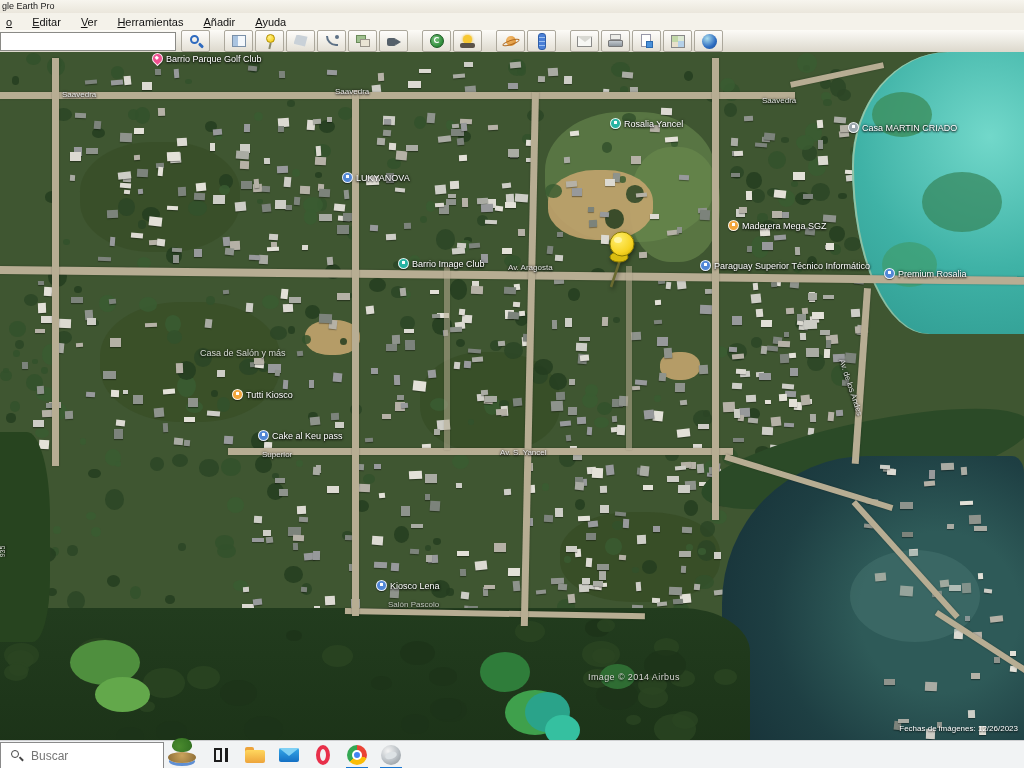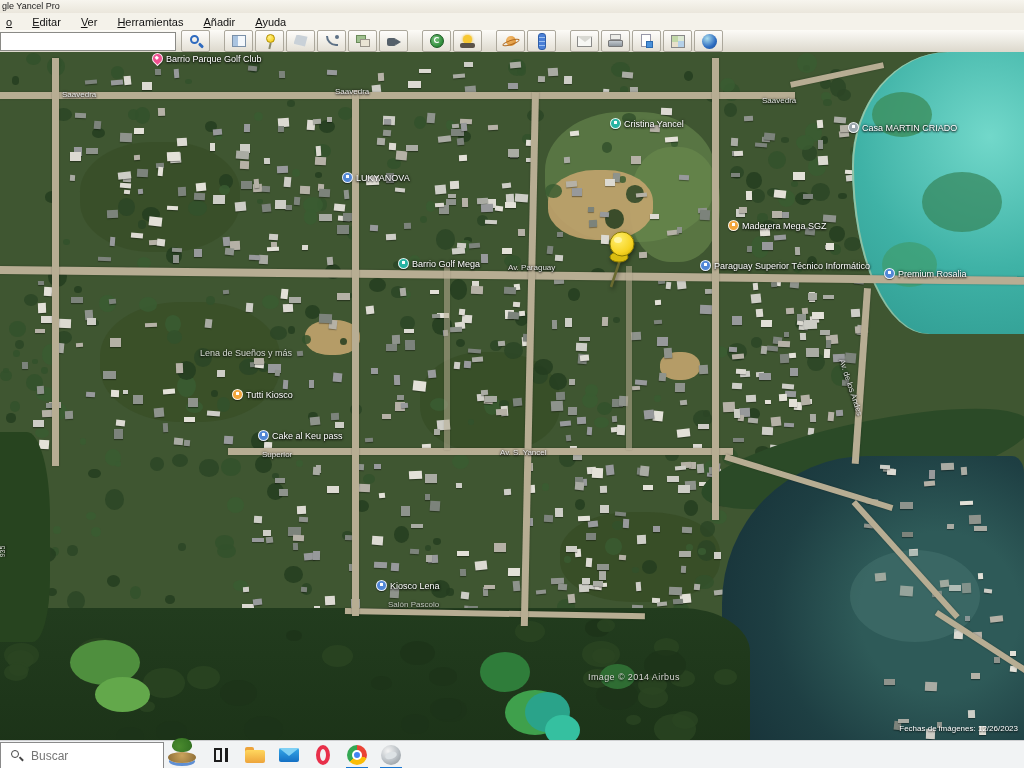--- a/index.html
+++ b/index.html
@@ -104,21 +104,21 @@
   .ti-chrome::after{left:7px;top:7px;width:10px;height:10px;border-radius:50%;background:#4285f4;border:2px solid #fff;}
   .ti-google-earth::before{left:2px;top:2px;width:20px;height:20px;border-radius:50%;background:radial-gradient(circle at 35% 30%,#f4f4f4,#b9bfc4 55%,#878e93);}
   .ti-google-earth::after{left:6px;top:9px;width:12px;height:7px;background:#dde2e5;border-radius:50%;transform:rotate(-18deg);}
 </style>
 </head>
 <body>
 
 <div id="win">
 
   <div id="titlebar">
-    <span>gle Yancel Pro</span>
+    <span>gle Earth Pro</span>
   </div>
 
   <div id="menubar">
       <div class="menu-item"><u>o</u></div>
       <div class="menu-item"><u>E</u>ditar</div>
       <div class="menu-item"><u>V</u>er</div>
       <div class="menu-item"><u>H</u>erramientas</div>
       <div class="menu-item"><u>A</u>ñadir</div>
       <div class="menu-item"><u>A</u>yuda</div>
     </div>
@@ -1165,51 +1165,51 @@
         <span class="txt">Saavedra</span>
       </div>
       <div class="map-label street" style="left: 335px; top: 35px;">
         <span class="txt">Saavedra</span>
       </div>
       <div class="map-label street" style="left: 762px; top: 44px;">
         <span class="txt">Saavedra</span>
       </div>
       <div class="map-label place" style="left: 610px; top: 66px;">
         <span class="licon dot-teal"></span>
-        <span class="txt">Cristina Yancel</span>
+        <span class="txt">Rosalia Yancel</span>
       </div>
       <div class="map-label place" style="left: 848px; top: 70px;">
         <span class="licon dot-grey"></span>
         <span class="txt">Casa MARTIN CRIADO</span>
       </div>
       <div class="map-label place" style="left: 342px; top: 120px;">
         <span class="licon dot-blue"></span>
         <span class="txt">LUKYANOVA</span>
       </div>
       <div class="map-label place" style="left: 728px; top: 168px;">
         <span class="licon dot-orange"></span>
         <span class="txt">Maderera Mega SGZ</span>
       </div>
       <div class="map-label place" style="left: 398px; top: 206px;">
         <span class="licon dot-teal"></span>
-        <span class="txt">Barrio Golf Mega</span>
+        <span class="txt">Barrio Image Club</span>
       </div>
       <div class="map-label street" style="left: 508px; top: 211px;">
-        <span class="txt">Av. Paraguay</span>
+        <span class="txt">Av. Aragosta</span>
       </div>
       <div class="map-label place" style="left: 700px; top: 208px;">
         <span class="licon dot-blue"></span>
         <span class="txt">Paraguay Superior Técnico Informático</span>
       </div>
       <div class="map-label place" style="left: 884px; top: 216px;">
         <span class="licon dot-blue"></span>
         <span class="txt">Premium Rosalia</span>
       </div>
       <div class="map-label place dim" style="left: 200px; top: 296px;">
-        <span class="txt">Lena de Sueños y más</span>
+        <span class="txt">Casa de Salón y más</span>
       </div>
       <div class="map-label place" style="left: 232px; top: 337px;">
         <span class="licon dot-orange"></span>
         <span class="txt">Tutti Kiosco</span>
       </div>
       <div class="map-label place" style="left: 258px; top: 378px;">
         <span class="licon dot-blue"></span>
         <span class="txt">Cake al Keu pass</span>
       </div>
       <div class="map-label street" style="left: 262px; top: 398px;">

